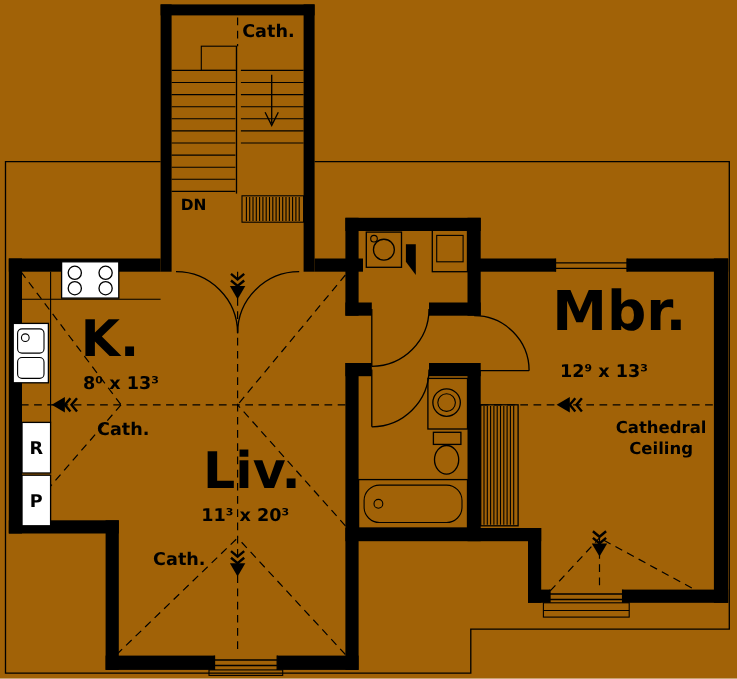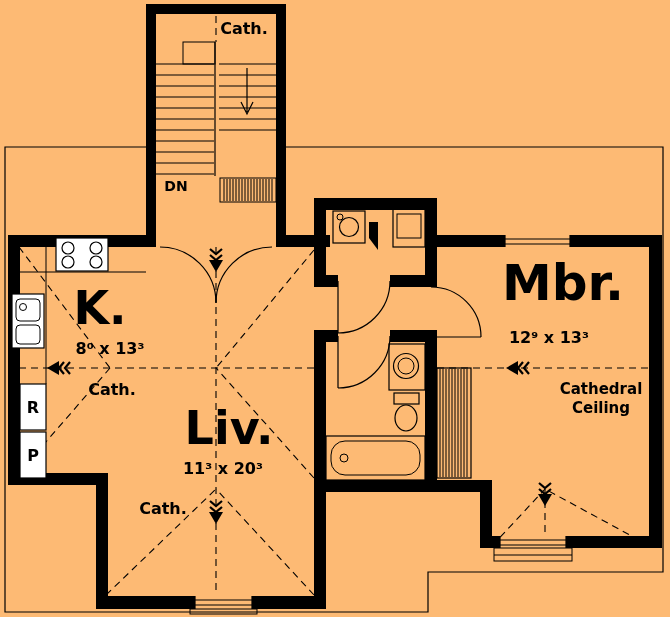--- a/index.html
+++ b/index.html
@@ -1,16 +1,16 @@
 <!DOCTYPE html>
 <html><head>
 <meta charset="utf-8">
 <style>
   html,body{margin:0;padding:0;background:#ffffff;}
-  .plan-wrap{width:670px;height:617px;background:#fdba74;position:relative;overflow:hidden;}
+  .plan-wrap{width:670px;height:617px;background:#a16207;position:relative;overflow:hidden;}
   svg{display:block;}
   .w{fill:#000;stroke:none;}
   .thin{fill:none;stroke:#000;stroke-width:1.2;}
   .thin2{fill:none;stroke:#000;stroke-width:1;}
   .wh{fill:#fff;stroke:#000;stroke-width:1.2;}
   .dash{fill:none;stroke:#000;stroke-width:1.1;stroke-dasharray:7 5;}
   .aline{fill:none;stroke:#000;stroke-width:2.2;}
   .blk{fill:#000;}
   text{font-family:"DejaVu Sans","Liberation Sans",sans-serif;font-weight:bold;fill:#000;text-anchor:middle;}
   .t50{font-size:50px;}

